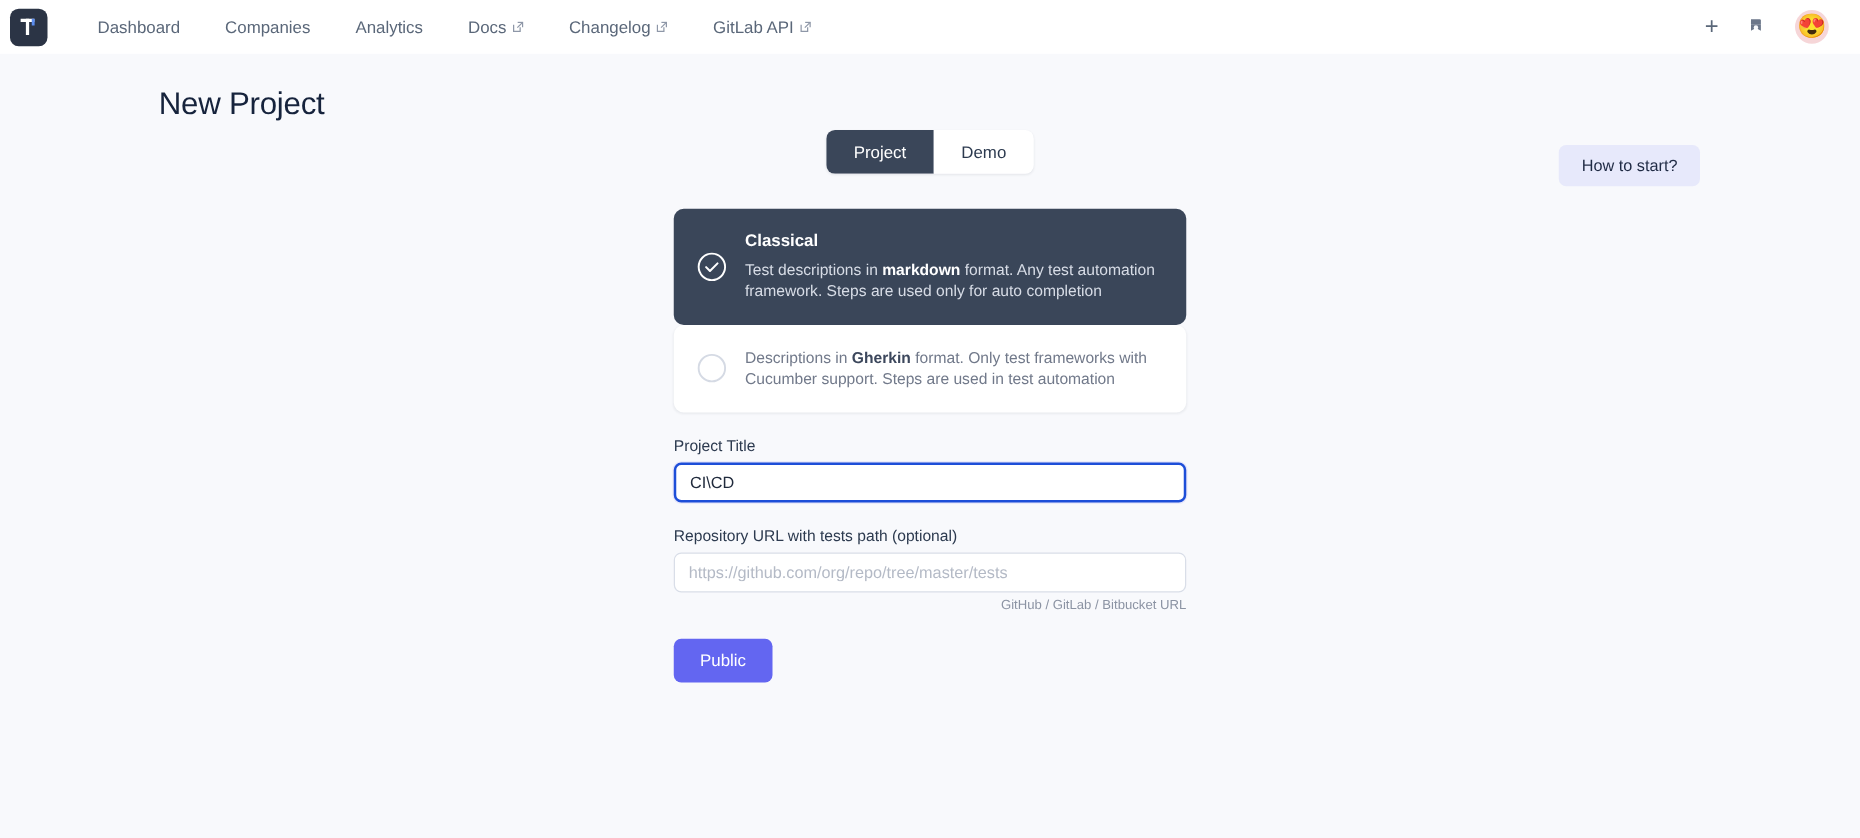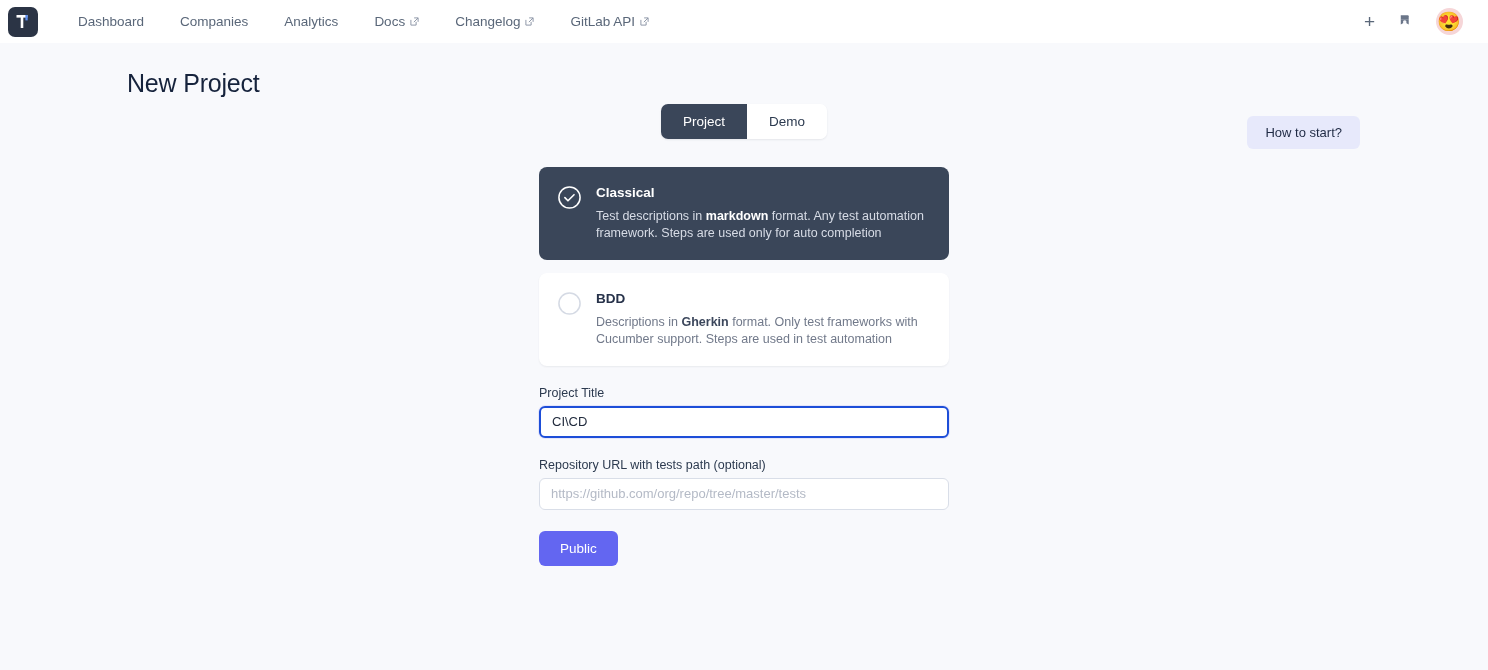--- a/index.html
+++ b/index.html
@@ -135,23 +135,22 @@
   .seg-btn.active {
     background: #3a4659;
     color: #ffffff;
   }
 
   
   .opt-card {
     border-radius: 8px;
     padding: 18px 20px 18px 18px;
     display: flex;
-    align-items: flex-start;
+    align-items: center;
     gap: 14px;
-    margin-bottom: 13px;
     cursor: pointer;
   }
   .opt-card.selected {
     background: #3a4659;
     color: #ffffff;
   }
   .opt-card.plain {
     background: #ffffff;
     box-shadow: 0 1px 2px rgba(30,40,60,.07);
   }
@@ -320,33 +319,33 @@
   </div>
 
   
   <div class="opt-card plain">
     <span class="opt-radio">
       <svg width="25" height="25" viewBox="0 0 26 26" aria-hidden="true">
         <circle cx="13" cy="13" r="11" fill="#ffffff" stroke="#d5dae4" stroke-width="1.6"></circle>
       </svg>
     </span>
     <div class="opt-body">
-      <div class="opt-title">BDD</div>
       <div class="opt-desc">
         <span>Descriptions in </span><b>Gherkin</b><span> format. Only test frameworks with Cucumber support. Steps are used in test automation</span>
       </div>
     </div>
   </div>
 
   
   <div class="field">
     <label class="field-label">Project Title</label>
     <input class="text-input focused" type="text" value="CI\CD" style="">
   </div>
 
   
   <div class="field">
     <label class="field-label">Repository URL with tests path (optional)</label>
     <input class="text-input" type="text" placeholder="https://github.com/org/repo/tree/master/tests" style="">
+    <div class="hint">GitHub / GitLab / Bitbucket URL</div>
   </div>
 
   <button class="create-btn">Public</button>
 </div>
 
 </body></html>

